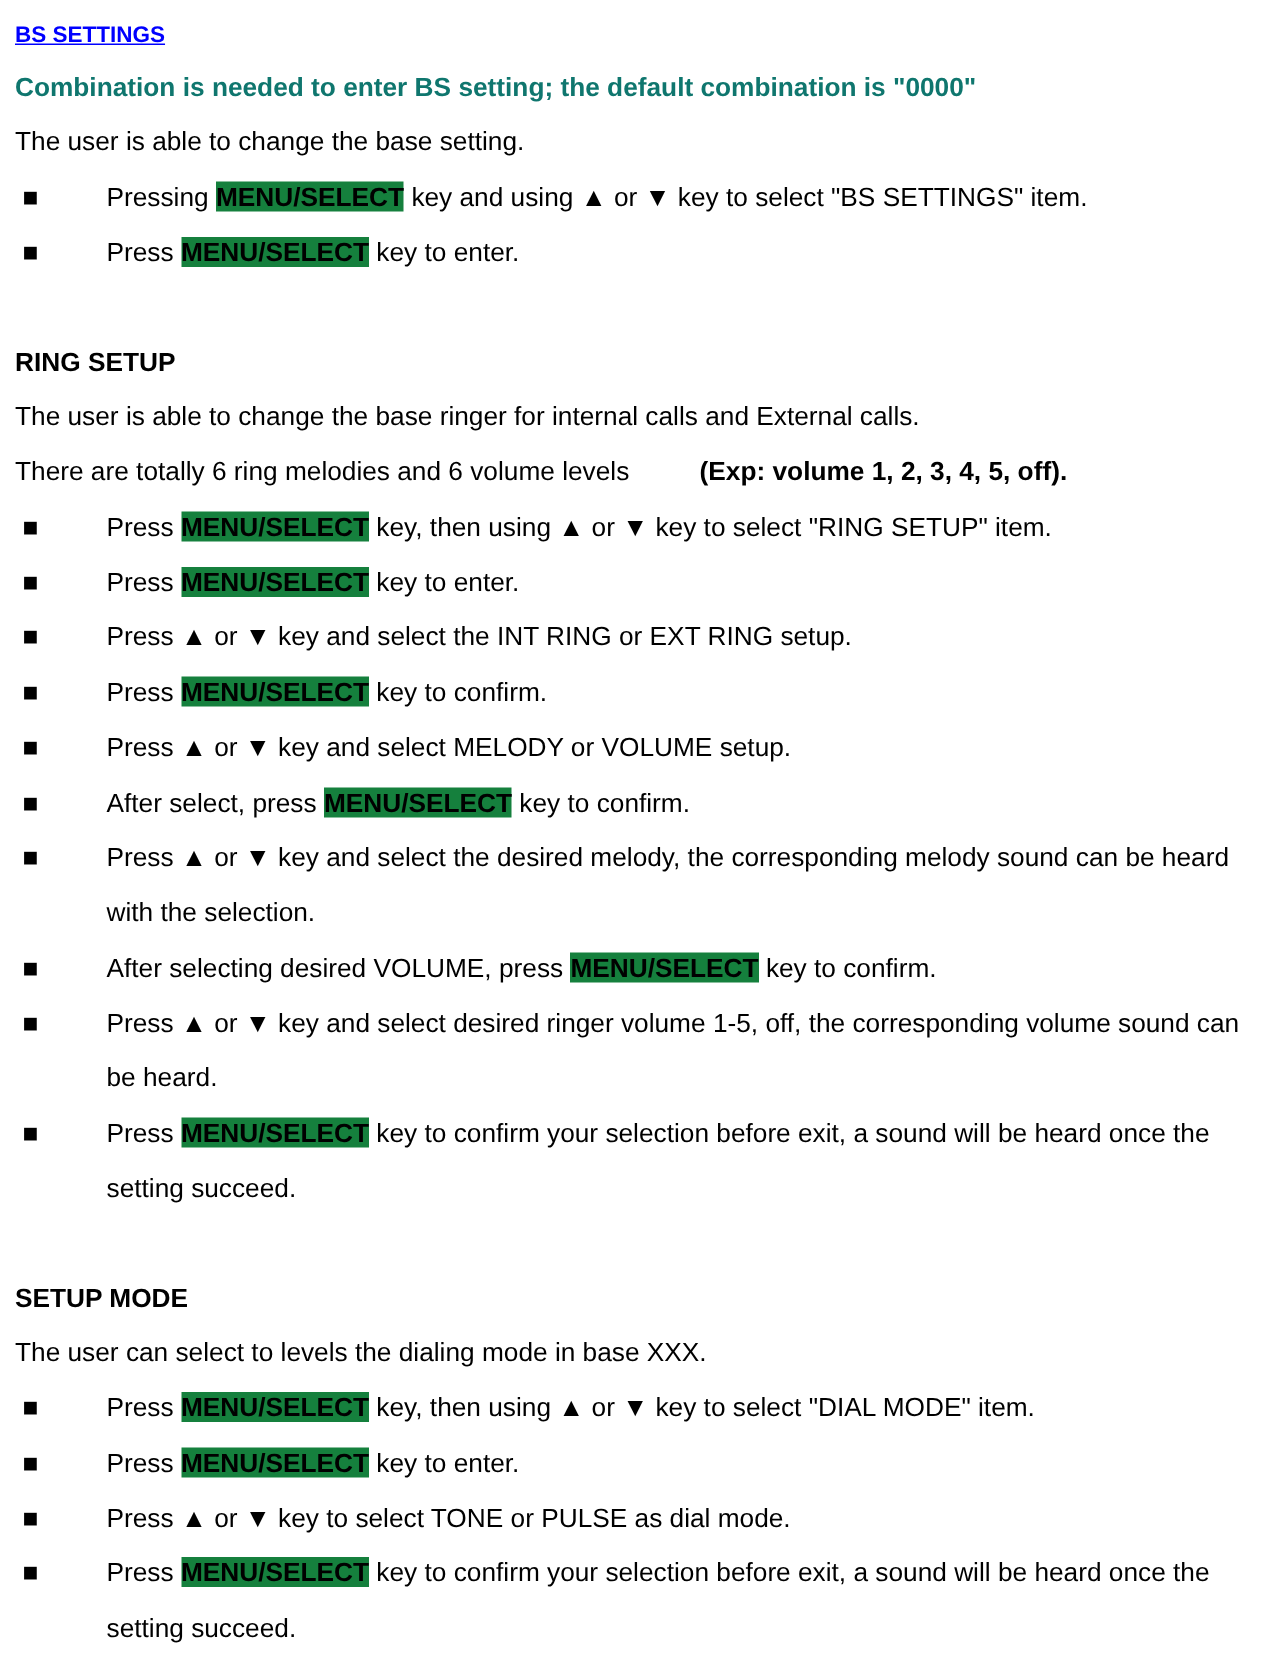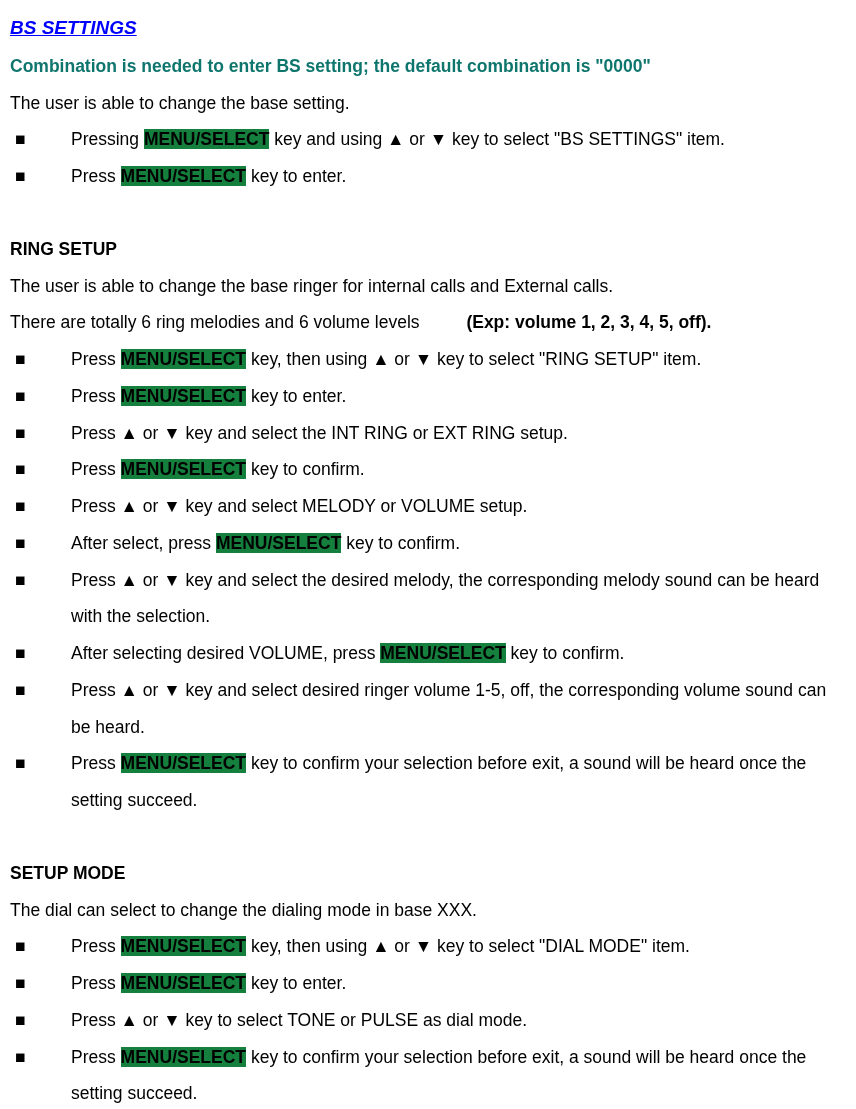--- a/index.html
+++ b/index.html
@@ -7,23 +7,22 @@
       font-size: 17.5px;
       line-height: 2.1;
       color: #000;
       margin: 0;
       padding: 8px 10px;
       width: 836px;
     }
     .title {
       color: #0000FF;
       font-weight: bold;
-      font-style: italic;
       text-decoration: underline;
-      font-size: 19px;
+      font-size: 15px;
     }
     .red-bold {
       color: #0f766e;
       font-weight: bold;
     }
     .bold {
       font-weight: bold;
       margin-left: 42px;
     }
     .hl {
@@ -125,21 +124,21 @@
   <div class="bullet-item">
     <span class="bullet-marker">■</span>
     <span class="bullet-text"><span>Press </span><span class="hl">MENU/SELECT</span><span> key to confirm your selection before exit, a sound will be heard once the setting succeed.</span></span>
   </div>
 </div>
 
 <div class="blank-line"></div>
 
 <div class="para section-heading">SETUP MODE</div>
 
-<div class="para">The dial can select to change the dialing mode in base XXX.</div>
+<div class="para">The user can select to levels the dialing mode in base XXX.</div>
 
 <div class="bullet-group">
   <div class="bullet-item">
     <span class="bullet-marker">■</span>
     <span class="bullet-text"><span>Press </span><span class="hl">MENU/SELECT</span><span> key, then using ▲ or ▼ key to select "DIAL MODE" item.</span></span>
   </div>
   <div class="bullet-item">
     <span class="bullet-marker">■</span>
     <span class="bullet-text"><span>Press </span><span class="hl">MENU/SELECT</span><span> key to enter.</span></span>
   </div>

